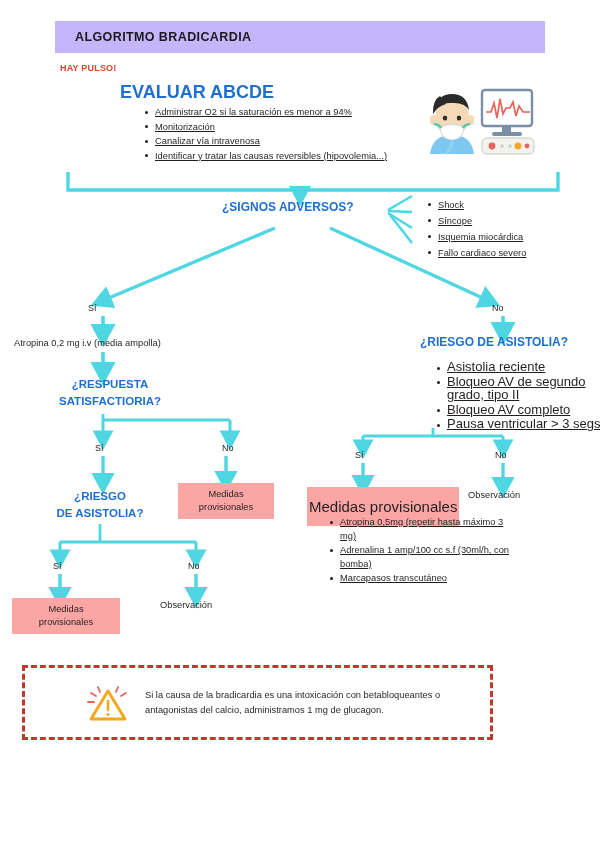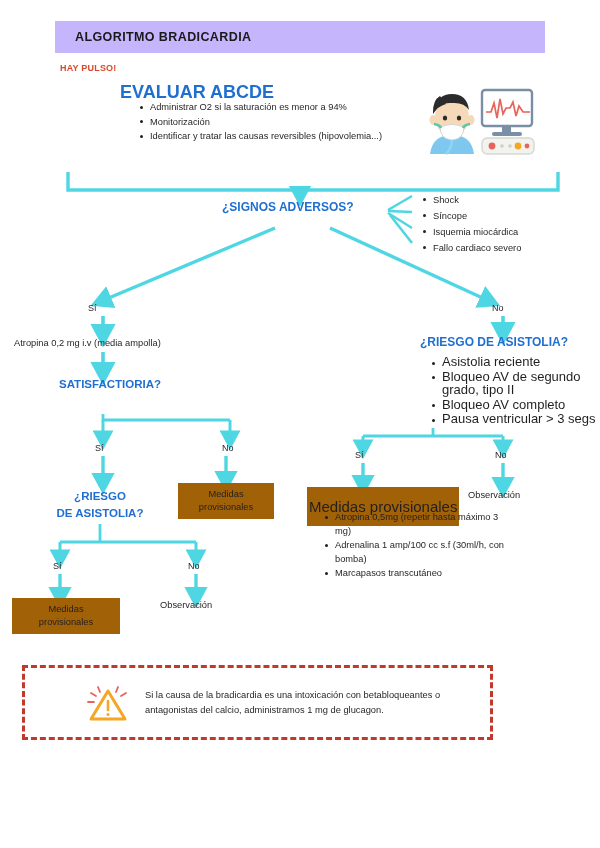--- a/index.html
+++ b/index.html
@@ -19,21 +19,21 @@
     color:#1a1a1a;
   }
   #hay-pulso{
     left:60px;top:63px;font-size:9px;font-weight:bold;color:#D9472B;
     letter-spacing:.2px;
   }
   
   .blue-head{color:#1F6FD0;font-weight:bold;}
   #abcde-title{left:120px;top:82px;font-size:18px;}
   
-  ul.bul{margin:3px;padding:0 0 0 14px;list-style:none;}
+  ul.bul{margin:8px;padding:0 0 0 14px;list-style:none;text-decoration:underline;}
   ul.bul li{position:relative;margin:0 0 1px 0;}
   ul.bul li:before{
     content:"";position:absolute;left:-10px;top:.5em;
     width:3px;height:3px;border-radius:50%;background:#231f20;
   }
   #abcde-list{left:133px;top:98px;width:310px;font-size:9.3px;line-height:13.5px;}
   #adversos-list{left:416px;top:190px;width:170px;font-size:9.3px;line-height:15px;}
   #asistolia-list{left:425px;top:352px;width:155px;font-size:13px;line-height:13.5px;}
   #medidas-r-list{left:318px;top:508px;width:175px;font-size:9.3px;line-height:13.5px;}
   
@@ -47,21 +47,21 @@
   .yn{font-size:9px;color:#231f20;}
   #yn-si-1{left:88px;top:303px;}
   #yn-no-1{left:492px;top:303px;}
   #yn-si-2{left:95px;top:443px;}
   #yn-no-2{left:222px;top:443px;}
   #yn-si-3{left:355px;top:450px;}
   #yn-no-3{left:495px;top:450px;}
   #yn-si-4{left:53px;top:561px;}
   #yn-no-4{left:188px;top:561px;}
   
-  .hl{background:#a16207;}
+  .hl{background:#fca5a5;}
   #medidas-mid{
     left:178px;top:483px;width:96px;height:36px;
     display:flex;flex-direction:column;align-items:center;justify-content:center;
     font-size:9.3px;line-height:13px;text-align:center;
   }
   #medidas-right-title{left:307px;top:487px;font-size:15px;padding:11px 2px;}
   #medidas-bottom{
     left:12px;top:598px;width:108px;height:36px;
     display:flex;flex-direction:column;align-items:center;justify-content:center;
     font-size:9.3px;line-height:13px;text-align:center;
@@ -143,20 +143,21 @@
 
 <div id="title-bar" class="abs">
   <span id="title-text">ALGORITMO BRADICARDIA</span>
 </div>
 <div id="hay-pulso" class="abs">HAY PULSO!</div>
 
 <div id="abcde-title" class="abs blue-head">EVALUAR ABCDE</div>
 <ul id="abcde-list" class="abs bul">
   <li>Administrar O2 si  la saturación es menor a 94%</li>
   <li>Monitorización</li>
+  <li>Canalizar vía intravenosa</li>
   <li>Identificar y tratar las causas reversibles (hipovolemia...)</li>
 </ul>
 
 <svg id="illustration" class="abs" viewBox="0 0 115 76">
 
   <g>
     <path d="M10,70 Q12,55 24,52 L40,52 Q52,55 54,70 Z" fill="#7EC8F0"></path>
     <ellipse cx="32" cy="33" rx="17" ry="19" fill="#F6D9B8"></ellipse>
     <path d="M15,26 Q17,10 32,10 Q47,10 49,26 Q44,18 32,19 Q20,18 15,26 Z" fill="#2b2b2b"></path>
     <path d="M13,28 Q13,16 20,12 L26,20 Q18,22 13,30 Z" fill="#2b2b2b"></path>
@@ -190,20 +191,21 @@
   <li>Síncope</li>
   <li>Isquemia miocárdica</li>
   <li>Fallo cardiaco severo</li>
 </ul>
 
 <div id="yn-si-1" class="abs yn">Sí</div>
 <div id="yn-no-1" class="abs yn">No</div>
 
 <div id="atropina-text" class="abs">Atropina 0,2 mg i.v (media ampolla)</div>
 <div id="respuesta-q" class="abs blue-head">
+  <div>¿RESPUESTA</div>
   <div>SATISFACTIORIA?</div>
 </div>
 <div id="yn-si-2" class="abs yn">Sí</div>
 <div id="yn-no-2" class="abs yn">No</div>
 
 <div id="medidas-mid" class="abs hl">
   <div>Medidas</div>
   <div>provisionales</div>
 </div>
 

